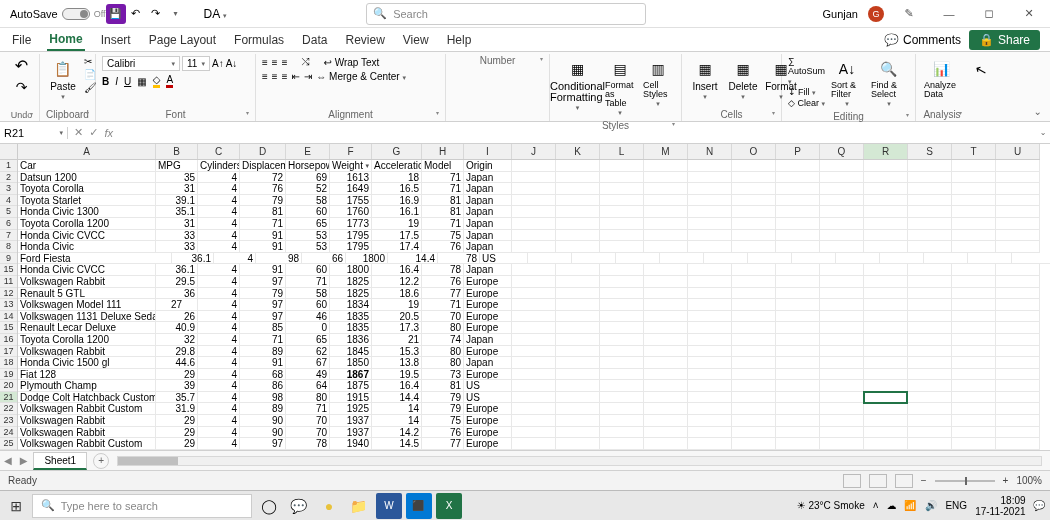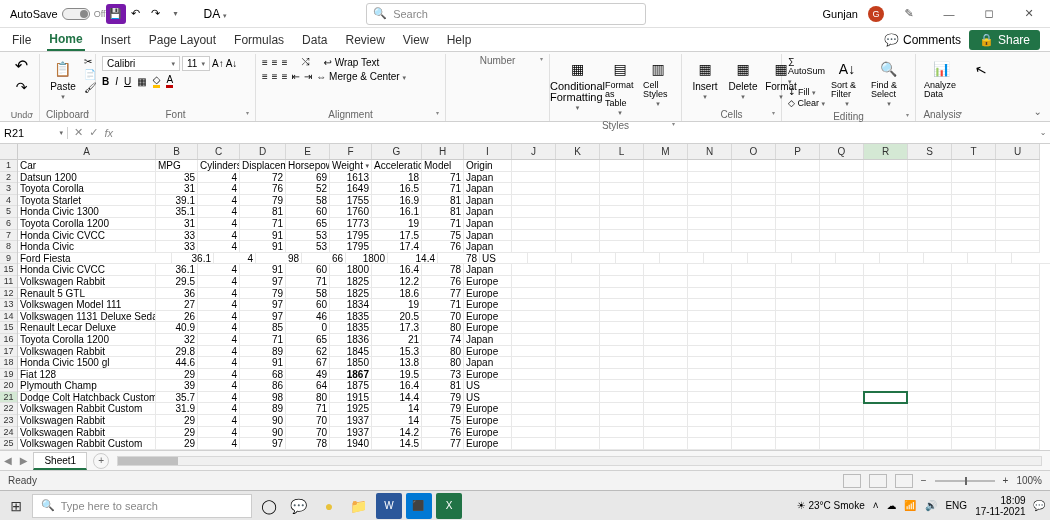--- a/index.html
+++ b/index.html
@@ -611,21 +611,21 @@
             <div class="cell" style="width: 44px;"></div>
             <div class="cell" style="width: 44px;"></div>
             <div class="cell" style="width: 44px;"></div>
             <div class="cell" style="width: 44px;"></div>
             <div class="cell" style="width: 44px;"></div>
             <div class="cell" style="width: 44px;"></div>
             <div class="cell" style="width: 44px;"></div>
           </div>
           <div class="row">
             <div class="cell" style="width: 138px;">Volkswagen Model 111</div>
-            <div class="cell r" style="width: 42px;">27</div>
+            <div class="cell r" style="width: 42px; text-align: center;">27</div>
             <div class="cell r" style="width: 42px;">4</div>
             <div class="cell r" style="width: 46px;">97</div>
             <div class="cell r" style="width: 44px;">60</div>
             <div class="cell r" style="width: 42px;">1834</div>
             <div class="cell r" style="width: 50px;">19</div>
             <div class="cell r" style="width: 42px;">71</div>
             <div class="cell" style="width: 48px;">Europe</div>
             <div class="cell" style="width: 44px;"></div>
             <div class="cell" style="width: 44px;"></div>
             <div class="cell" style="width: 44px;"></div>

